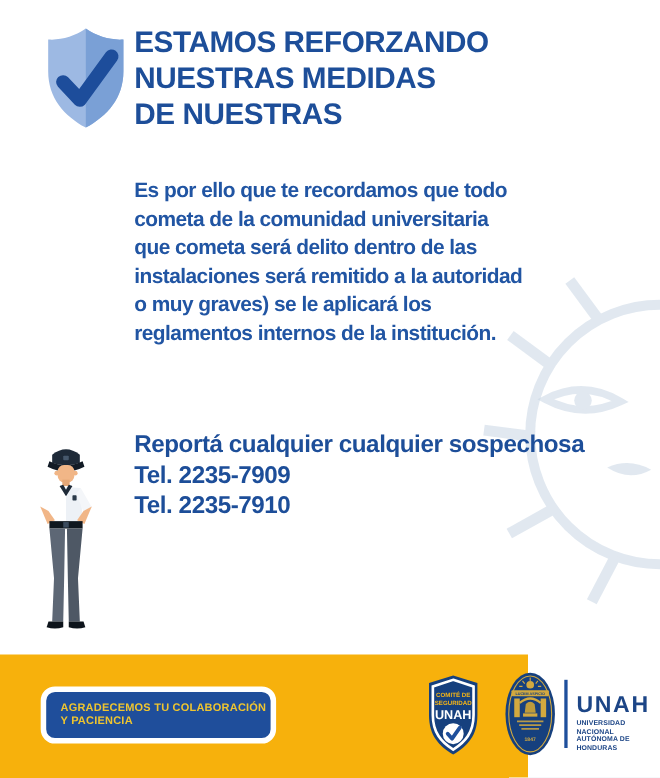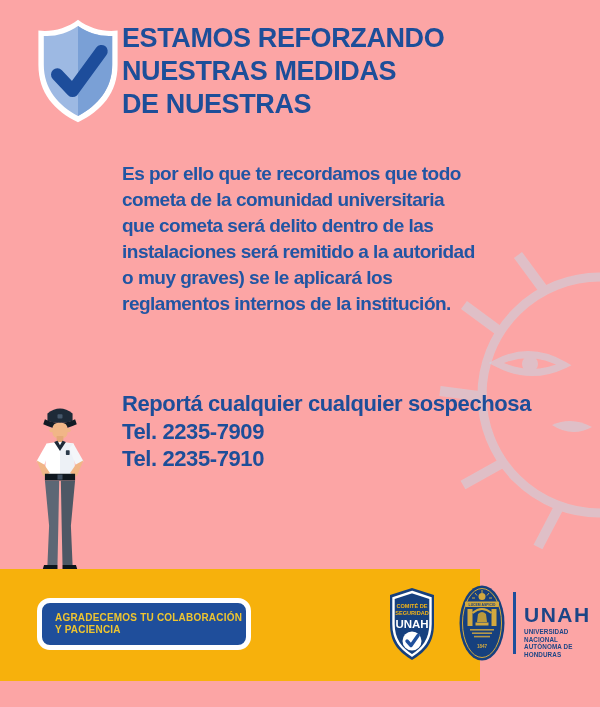--- a/index.html
+++ b/index.html
@@ -1,35 +1,35 @@
 <!DOCTYPE html>
 <html><head>
 <meta charset="utf-8">
 <style>
   html,body{margin:0;padding:0;background:#e8eef5;}
   .canvas{
     position:relative;width:600px;height:707px;overflow:hidden;
-    background:#fca5a5;font-family:"Liberation Sans",sans-serif;
+    background:#ffffff;font-family:"Liberation Sans",sans-serif;
   }
   .watermark{position:absolute;left:368px;top:175px;width:470px;height:470px;pointer-events:none;}
   .shield-icon{position:absolute;left:33px;top:15px;width:90px;height:112px;}
   .title{
     position:absolute;left:122px;top:22px;color:#1D4E99;
     font-size:27px;line-height:33px;font-weight:800;letter-spacing:-0.4px;white-space:nowrap;
   }
   .body-text{
     position:absolute;left:122px;top:161px;color:#2155A3;
     font-size:19px;line-height:25.9px;font-weight:700;letter-spacing:-0.5px;white-space:nowrap;
   }
   .report{
     position:absolute;left:122px;top:390px;color:#1D4E99;
     font-size:22px;line-height:27.5px;font-weight:800;letter-spacing:-0.4px;white-space:nowrap;
   }
   .officer{position:absolute;left:20px;top:400px;width:80px;height:176px;}
-  .footer{position:absolute;left:0;top:569px;width:480px;height:112px;background:#F7B10C;}
+  .footer{position:absolute;left:0;top:595px;width:480px;height:112px;background:#F7B10C;}
   .thanks-box{
     position:absolute;left:37px;top:29px;width:214px;height:52px;box-sizing:border-box;
     background:#1F4E9B;border:5px solid #ffffff;border-radius:13px;
     display:flex;flex-direction:column;justify-content:center;padding-left:13px;
     color:#EFC52F;font-size:10px;font-weight:800;line-height:12.5px;letter-spacing:0.2px;
   }
   .badge{position:absolute;left:386px;top:17px;width:52px;height:76px;}
   .seal{position:absolute;left:458px;top:15px;width:48px;height:78px;}
   .divider{position:absolute;left:513px;top:23px;width:3px;height:62px;background:#1E4F9C;}
   .wordmark{position:absolute;left:524px;top:36px;color:#1C4586;}

